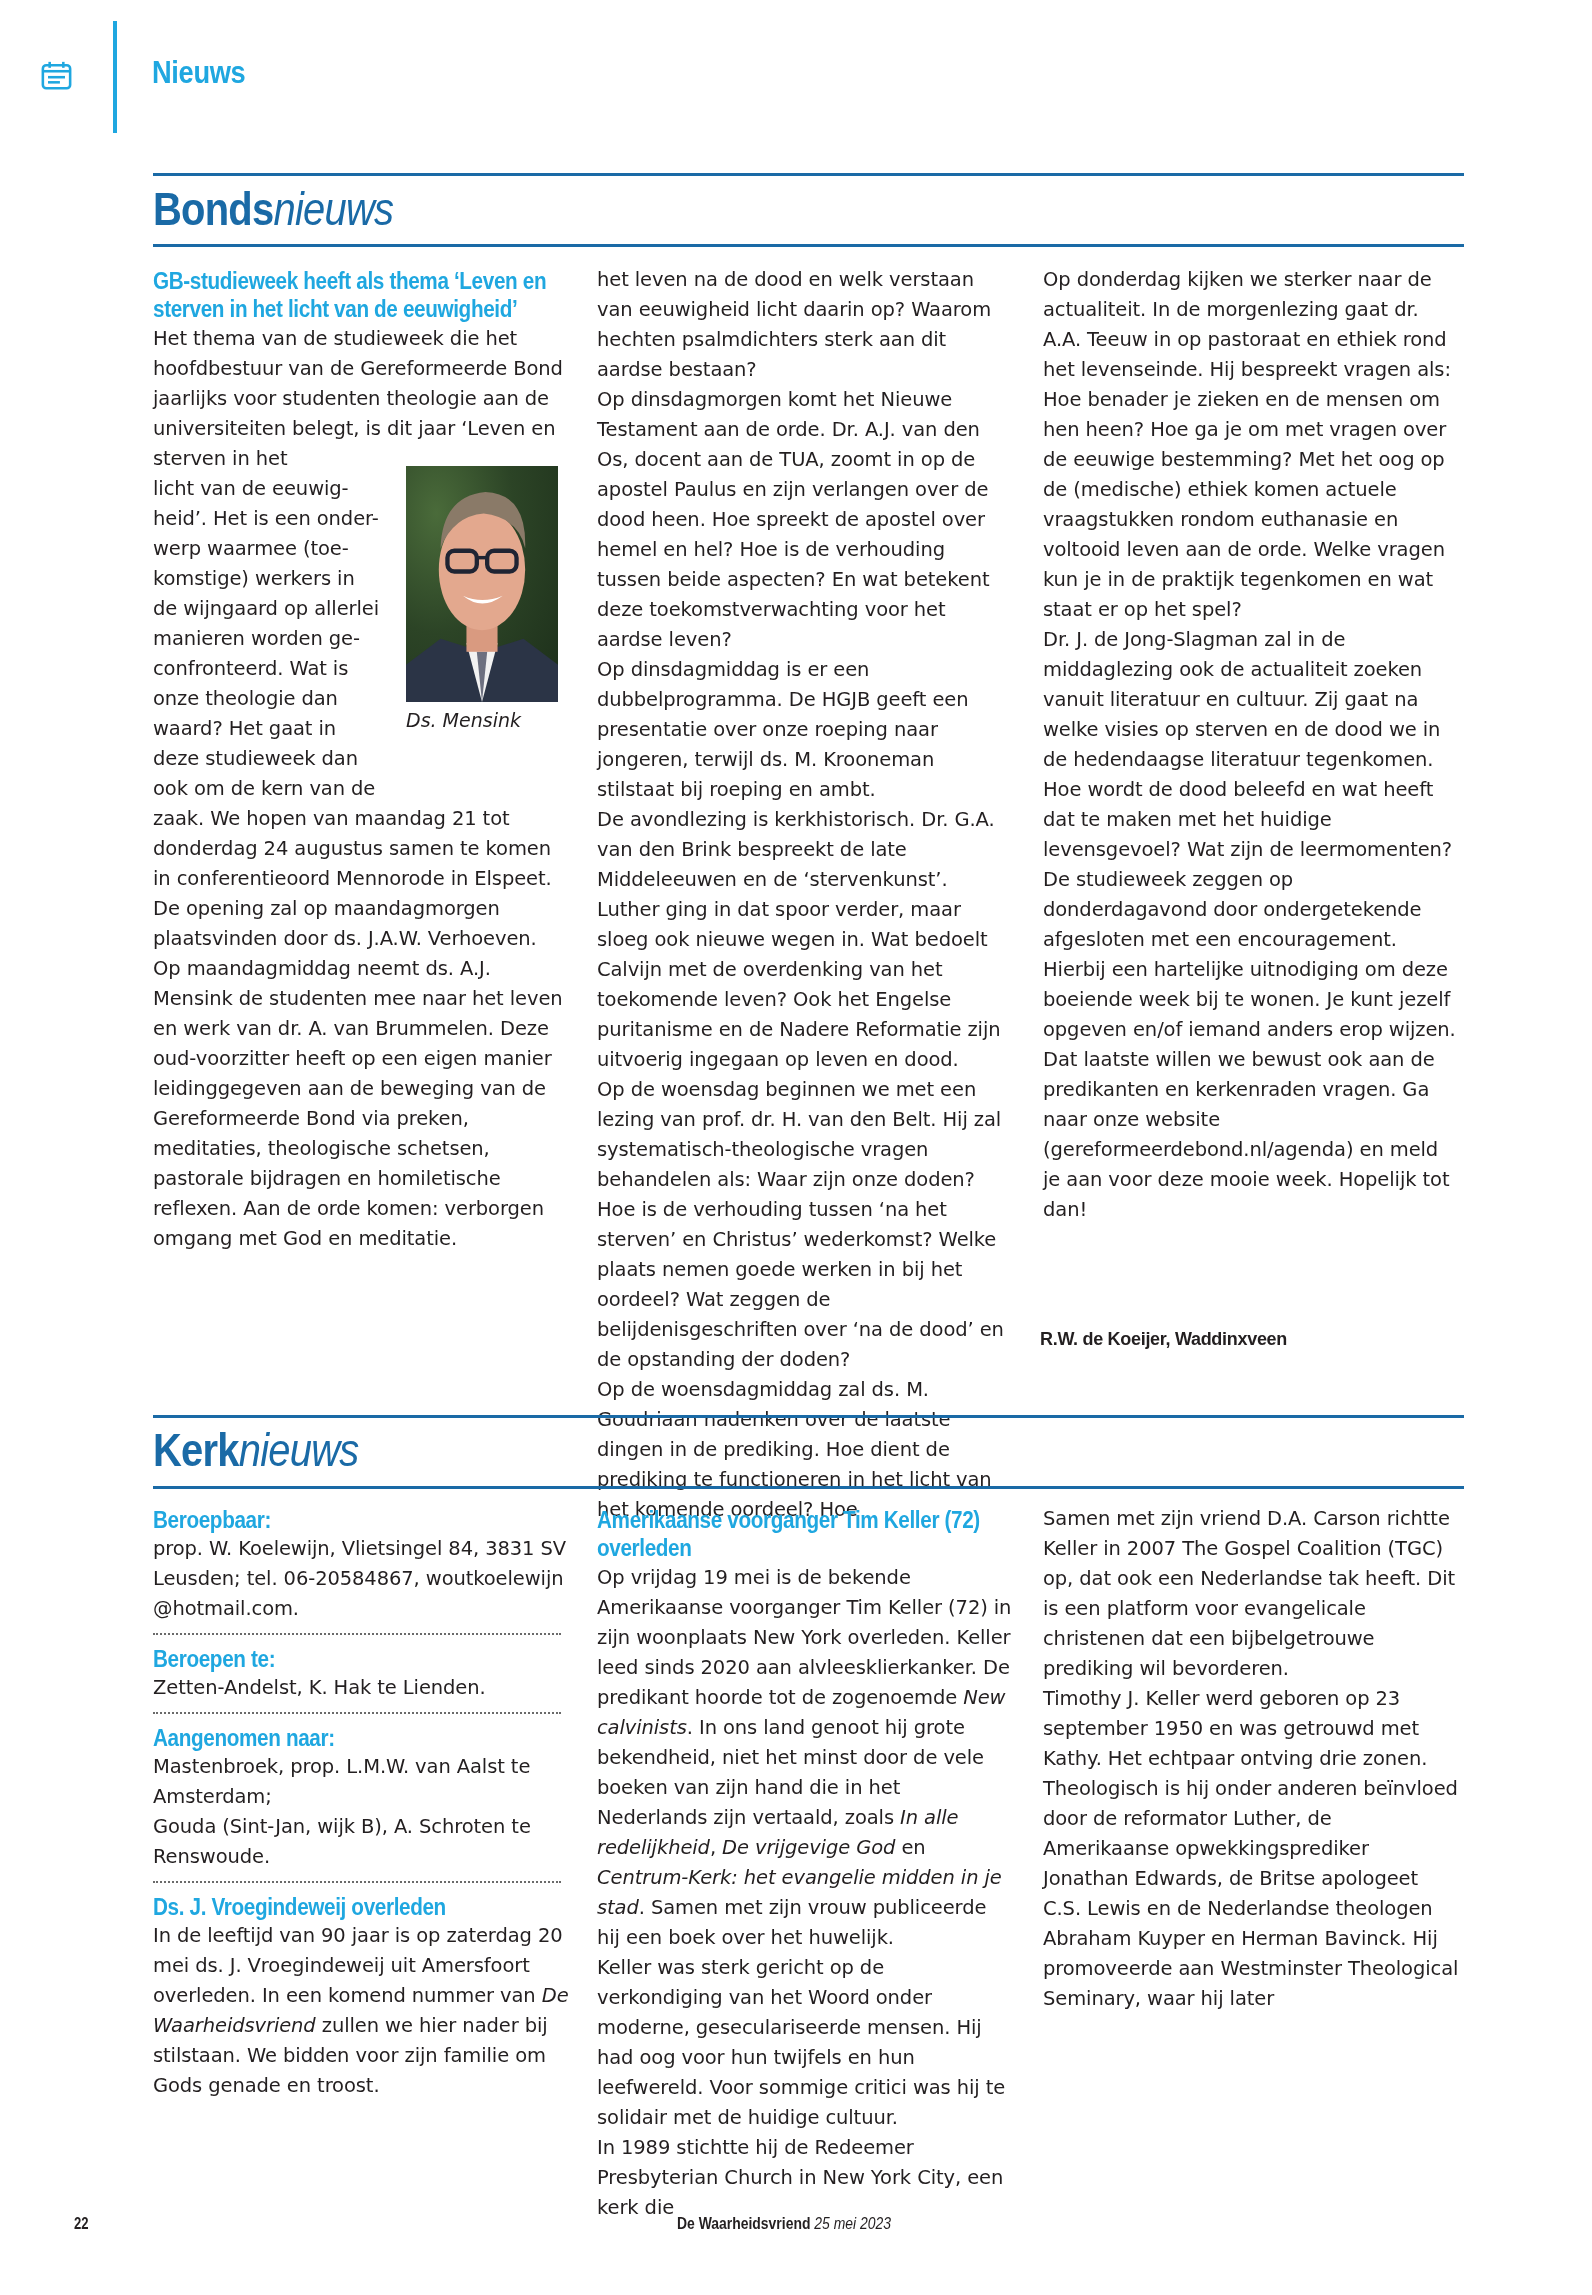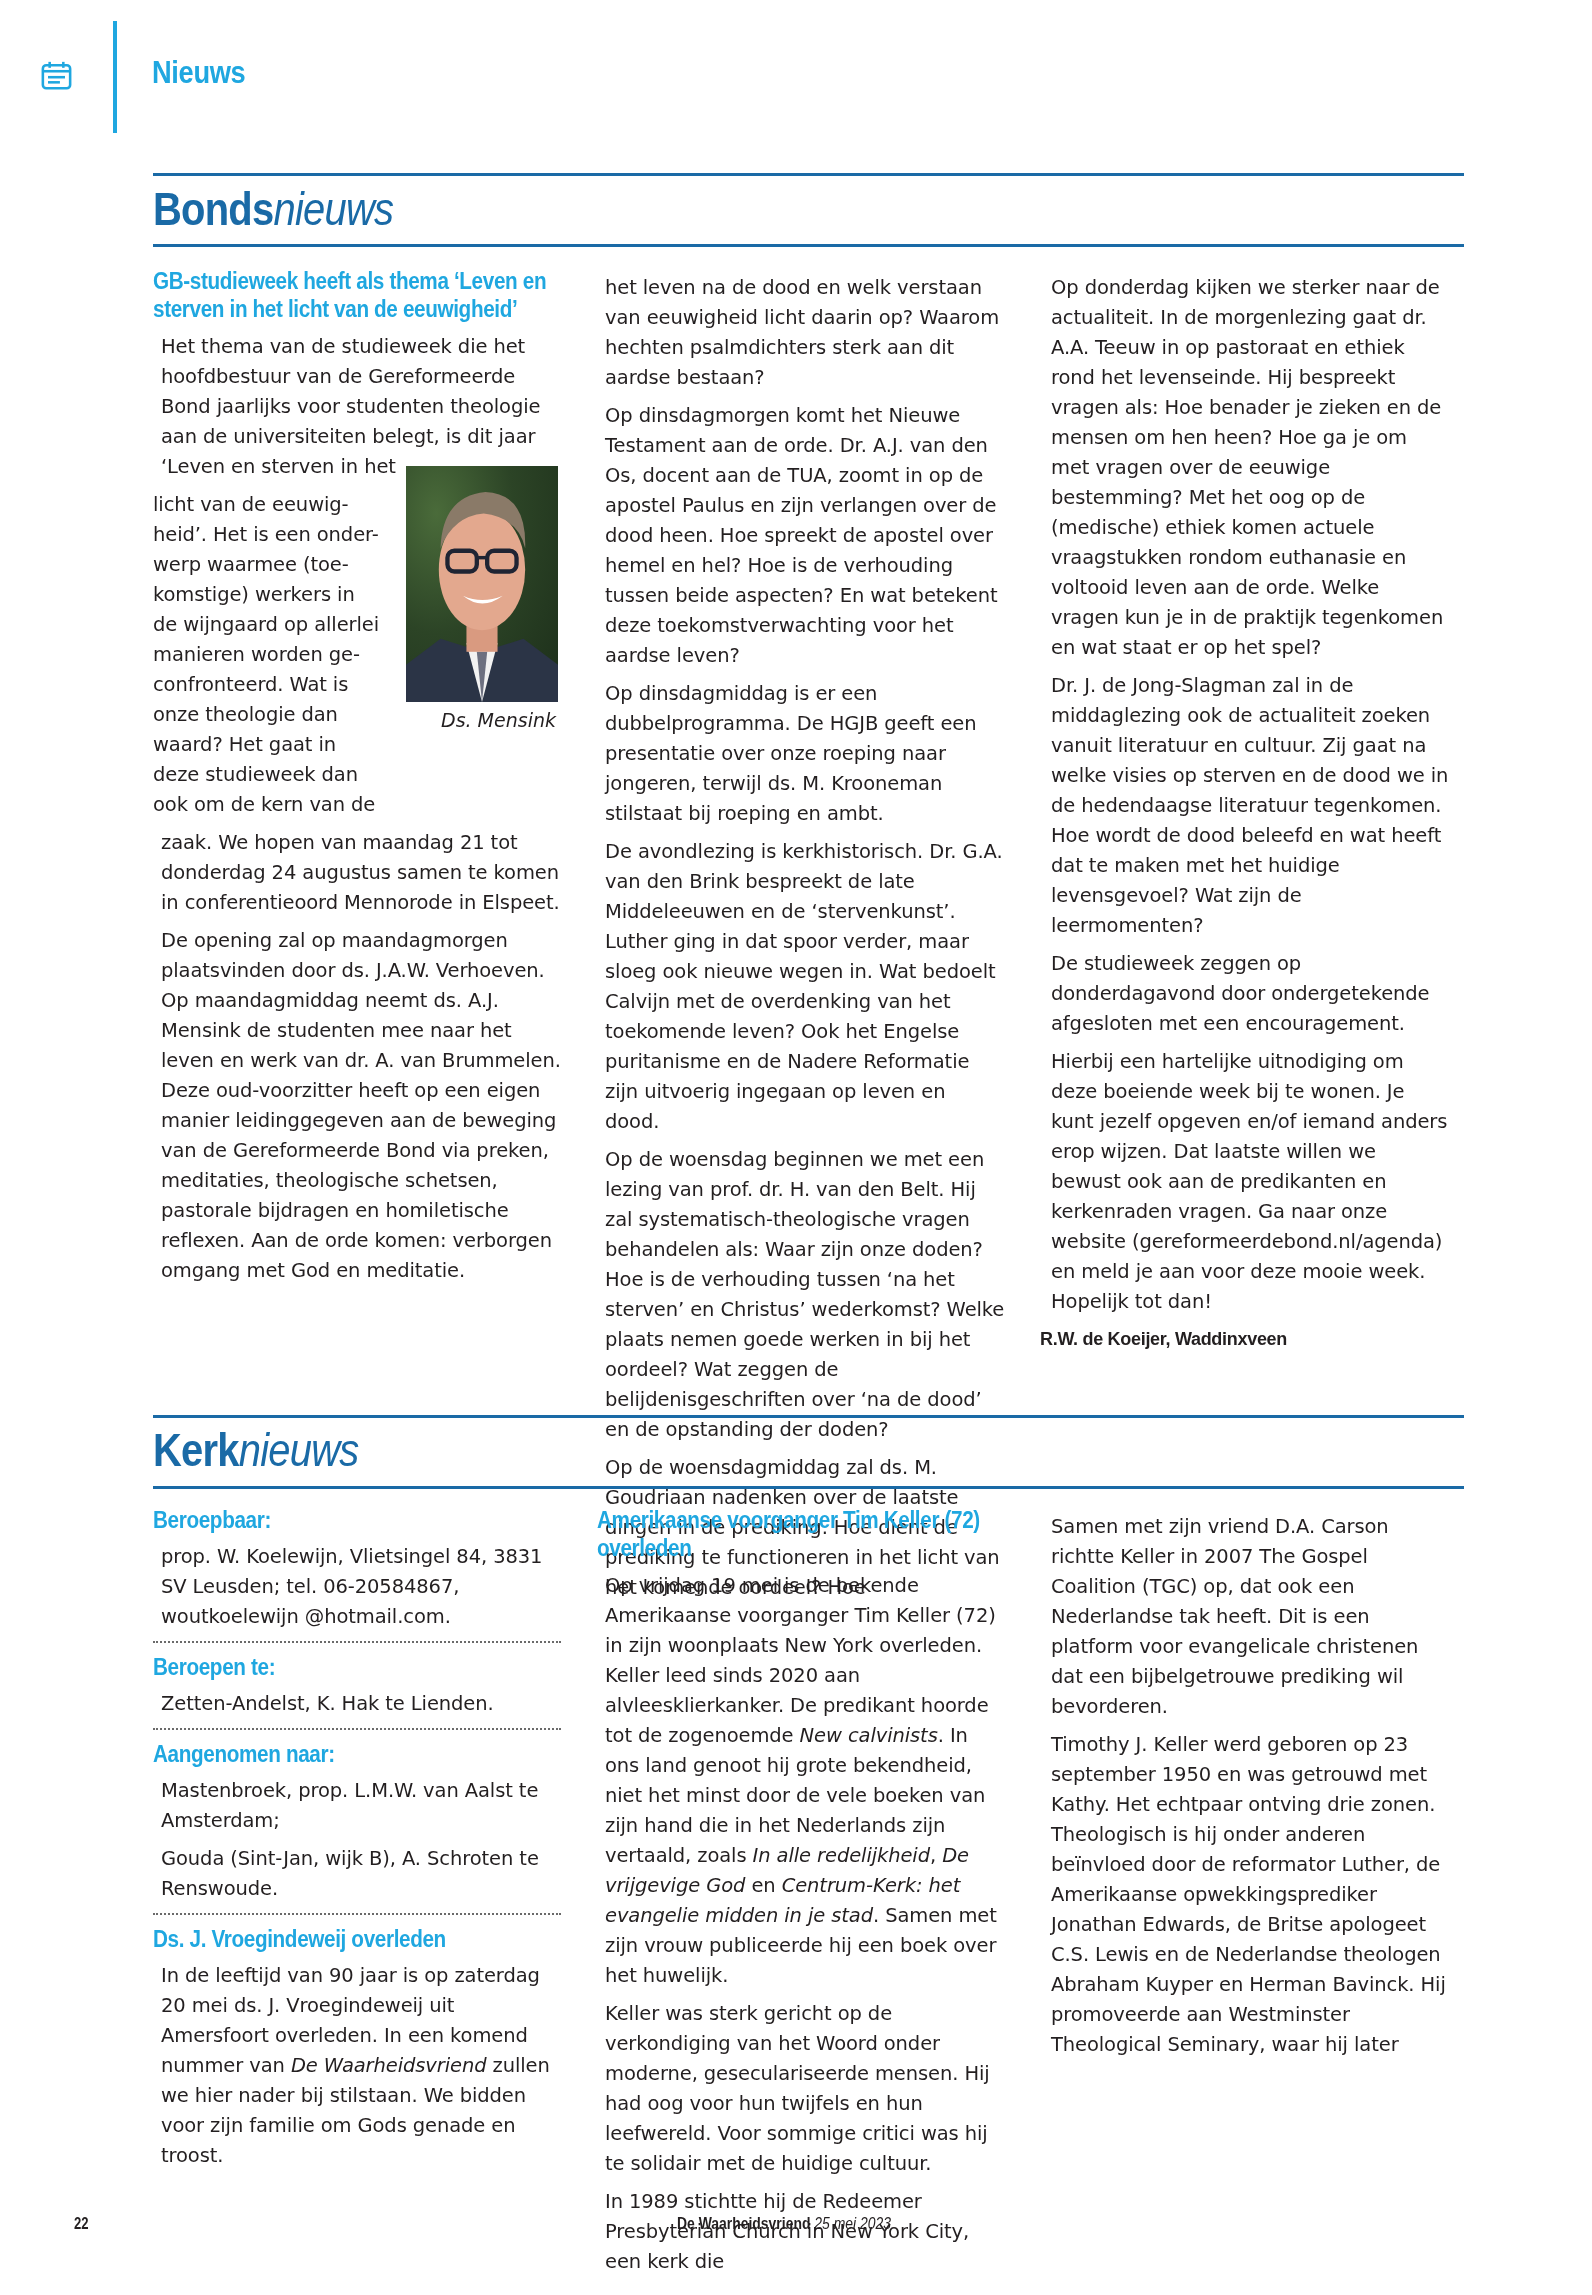--- a/index.html
+++ b/index.html
@@ -9,26 +9,26 @@
   .cal-icon { left:41px; top:61px; width:31px; height:29px; }
   .vrule { left:113px; top:21px; width:3.5px; height:112px; background:#1fa7e0; }
   .section-label { left:152px; top:55px; font-family:"Liberation Sans", sans-serif; font-weight:bold;
                    font-size:31px; color:#1fa7e0; letter-spacing:-0.4px; transform:scaleX(0.88); transform-origin:left top; }
   .hrule { height:2.6px; background:#1a6aa6; left:153px; width:1311px; }
   .sec-title { font-family:"Liberation Sans", sans-serif; font-size:47px; color:#1a6aa6; left:153px; letter-spacing:-0.9px;
                transform:scaleX(0.85); transform-origin:left top; line-height:1; }
   .sec-title b { font-weight:bold; }
   .sec-title i { font-weight:normal; }
   .col { width:416px; font-size:19.5px; line-height:30px; letter-spacing:-0.1px; }
-  .col p { margin:8px; }
+  .col p { margin:0; }
   .head { font-family:"Liberation Sans", sans-serif; font-weight:bold; color:#1fa7e0; font-size:23px; line-height:28px;
           letter-spacing:-0.4px; transform:scaleX(0.9); transform-origin:left top; width:466px; }
   .photo { left:406px; top:466px; width:152px; height:236px; overflow:hidden;
            background:radial-gradient(ellipse at 20% 20%, #4a6b3a 0%, #2c4426 45%, #1c2e1a 100%); }
-  .caption { left:406px; top:709px; font-style:italic; font-size:19px;margin-left:35px; }
+  .caption { left:406px; top:709px; font-style:italic; font-size:19px; }
   .signature { font-family:"Liberation Sans", sans-serif; font-weight:bold; font-size:18px; text-align:left;
                width:416px; letter-spacing:-0.3px; }
   .dots { border-top:2.6px dotted #6a6a6a; width:408px; height:0; }
   .footer-num { left:74px; top:2214px; font-family:"Liberation Sans", sans-serif; font-weight:bold; font-size:16.4px; transform:scaleX(0.8); transform-origin:left top; }
   .footer-mag { left:677px; top:2214px; font-family:"Liberation Sans", sans-serif; font-size:16.4px; transform:scaleX(0.85); transform-origin:left top; }
   .footer-mag b { font-weight:bold; }
   .footer-mag i { font-weight:normal; }
 </style>
 </head>
 <body>

